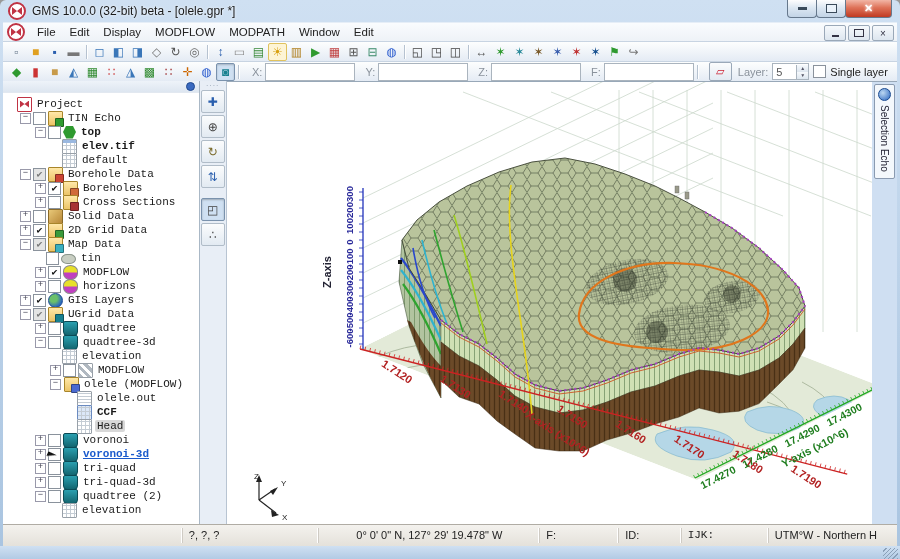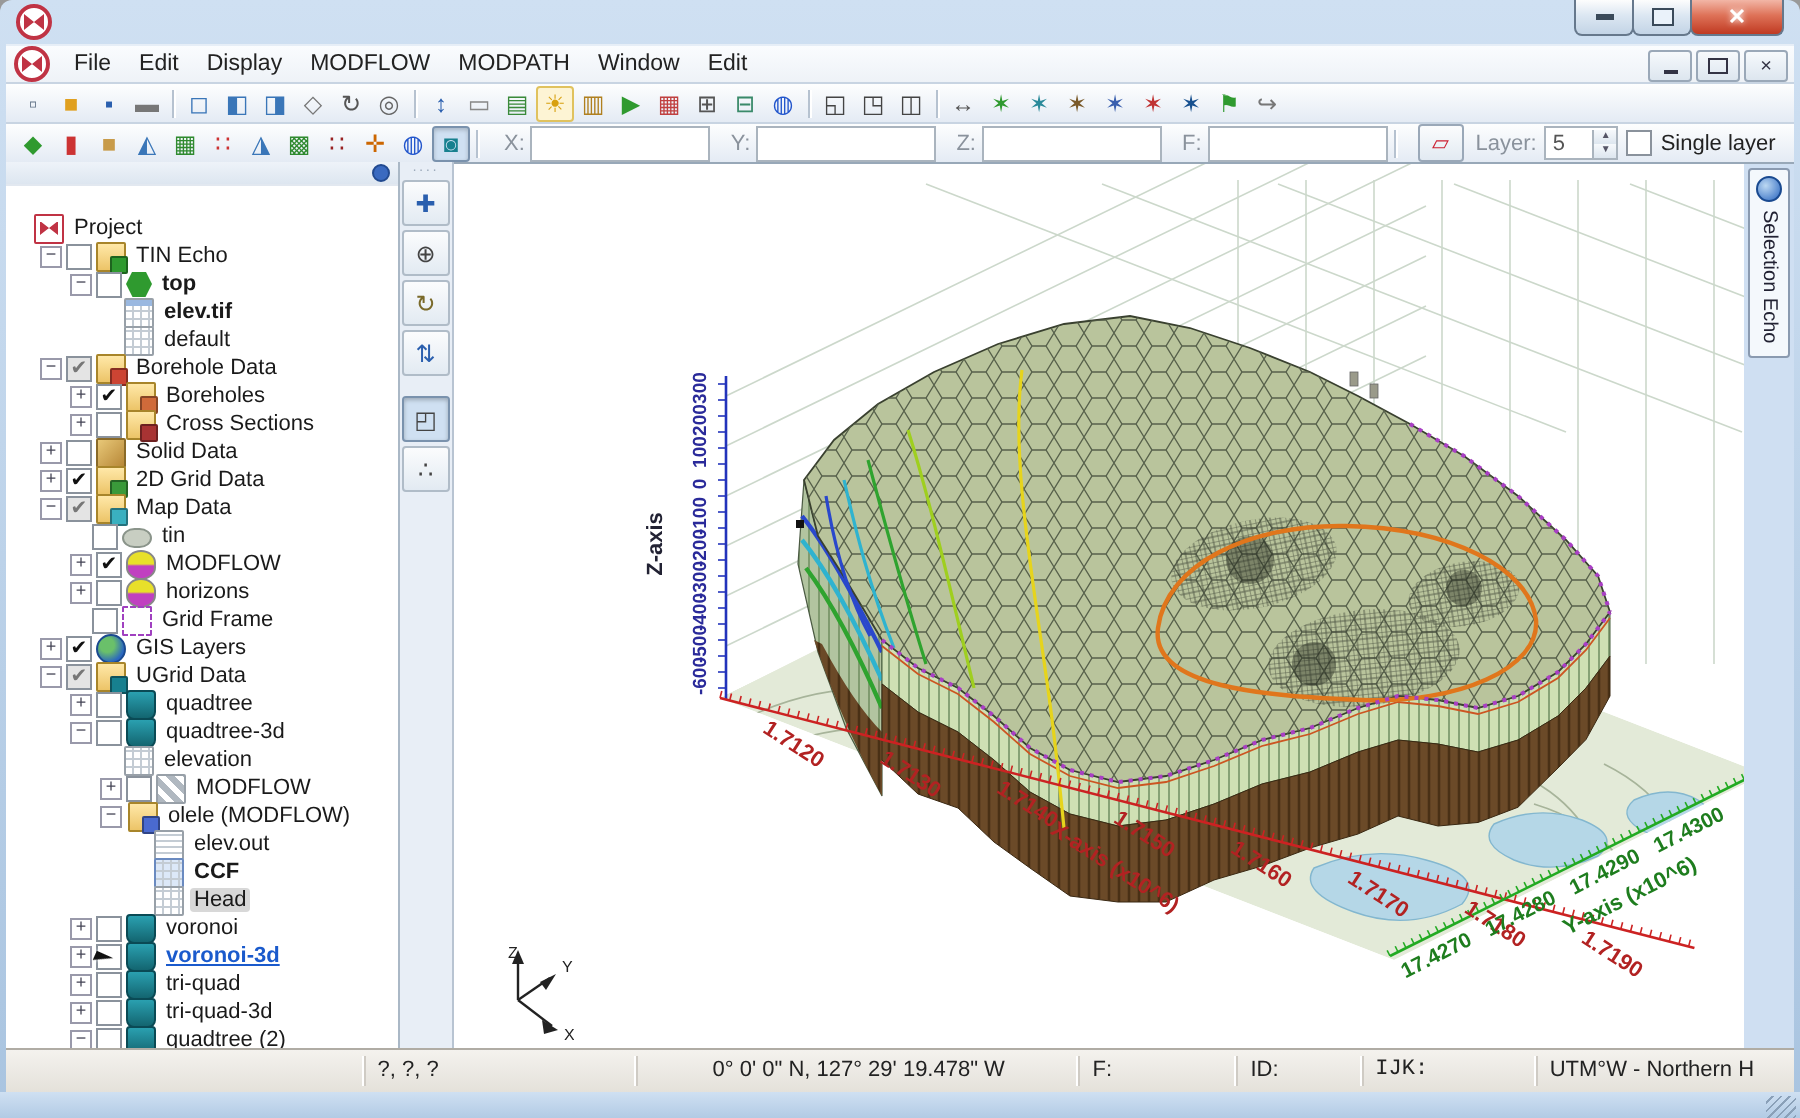--- a/index.html
+++ b/index.html
@@ -40,21 +40,21 @@
 .spin .val{width:20px;padding-left:3px;font-size:11px;color:#555;}
 .spin .arrows{display:flex;flex-direction:column;}
 .spin .arrows div{width:11px;height:7px;background:linear-gradient(#f6f9fc,#dde6ef);border-left:1px solid #aab4be;font-size:5px;line-height:7px;text-align:center;color:#556;}
 .cb{width:11px;height:11px;border:1px solid #8a929c;background:#fff;margin-right:4px;flex:none;}
 .cb-label{color:#222;}
 
 .main{display:flex;height:443px;}
 .tree-panel{width:196px;background:#fff;border-right:1px solid #aab8c6;display:flex;flex-direction:column;overflow:hidden;}
 .tree-head{height:11px;background:linear-gradient(#eef3f9,#dde6f0);display:flex;justify-content:flex-end;align-items:center;padding-right:4px;border-bottom:1px solid #e2e8f0;}
 .pin{width:7px;height:7px;border-radius:50%;background:#3a6ac0;border:1px solid #224a90;}
-.tree{flex:1;padding-top:14px;overflow:hidden;font-size:11px;color:#1a1a1a;}
+.tree{flex:1;padding-top:4px;overflow:hidden;font-size:11px;color:#1a1a1a;font-family:Liberation Mono, monospace;}
 .trow{height:14px;display:flex;align-items:center;position:relative;white-space:nowrap;}
 .texp{width:9px;height:9px;border:1px solid #99a;background:#fff;font-size:9px;line-height:7px;text-align:center;color:#445;flex:none;margin-right:2px;}
 .tspacer{width:11px;flex:none;}
 .tcb{width:11px;height:11px;border:1px solid #8a929c;background:#fff;flex:none;margin-right:1px;display:flex;align-items:center;justify-content:center;font-size:10px;color:#111;}
 .tcb.mixed{background:#e4e4e4;color:#777;}
 .tlabel{padding:0 2px;}
 .tlabel.bold{font-weight:bold;}
 .tlabel.sel{color:#1a5acc;font-weight:bold;text-decoration:underline;}
 .tlabel.hl{background:#d8d8d8;border-radius:2px;}
 .cursor-arrow{position:absolute;width:0;height:0;border-left:9px solid #111;border-bottom:5px solid transparent;transform:rotate(24deg);filter:drop-shadow(0 0 1px #fff);z-index:5;}
@@ -102,20 +102,21 @@
 .bottom{height:17px;background:linear-gradient(#cfe0f2,#a9c4e0);position:relative;}
 .grip{position:absolute;right:2px;bottom:2px;width:15px;height:13px;background:repeating-linear-gradient(135deg,transparent 0 2px,#8aa0b8 2px 3px);}
 text{font-family:"Liberation Sans",sans-serif;}
 </style>
 </head>
 <body>
 
 <div class="win">
   <div class="titlebar">
     <div class="app-ico"></div>
+    <span>GMS 10.0.0 (32-bit) beta - [olele.gpr *]</span>
     <div class="win-btns">
       <div class="wbtn wbtn-min">
           <div class="glyph-min"></div>
         </div>
       <div class="wbtn wbtn-max">
           <div class="glyph-max"></div>
         </div>
       <div class="wbtn wbtn-close">✕</div>
     </div>
   </div>
@@ -323,27 +324,20 @@
               <span class="tlabel">MODFLOW</span>
             </div>
             <div class="trow">
               <div style="width: 32px;"></div>
               <div class="texp">+</div>
               <div class="tcb"></div>
               <div class="ti i-layers"></div>
               <span class="tlabel">horizons</span>
             </div>
             <div class="trow">
-              <div style="width: 32px;"></div>
-              <div class="tspacer"></div>
-              <div class="tcb"></div>
-              <div class="ti i-gridframe"></div>
-              <span class="tlabel">Grid Frame</span>
-            </div>
-            <div class="trow">
               <div style="width: 17px;"></div>
               <div class="texp">+</div>
               <div class="tcb">✔</div>
               <div class="ti i-gis"></div>
               <span class="tlabel">GIS Layers</span>
             </div>
             <div class="trow">
               <div style="width: 17px;"></div>
               <div class="texp">−</div>
               <div class="tcb mixed">✔</div>
@@ -380,21 +374,21 @@
             <div class="trow">
               <div style="width: 47px;"></div>
               <div class="texp">−</div>
               <div class="ti i-folder-lock"></div>
               <span class="tlabel">olele (MODFLOW)</span>
             </div>
             <div class="trow">
               <div style="width: 62px;"></div>
               <div class="tspacer"></div>
               <div class="ti i-doc"></div>
-              <span class="tlabel">elev.out</span>
+              <span class="tlabel">olele.out</span>
             </div>
             <div class="trow">
               <div style="width: 62px;"></div>
               <div class="tspacer"></div>
               <div class="ti i-dataset-blue"></div>
               <span class="tlabel bold">CCF</span>
             </div>
             <div class="trow">
               <div style="width: 62px;"></div>
               <div class="tspacer"></div>

